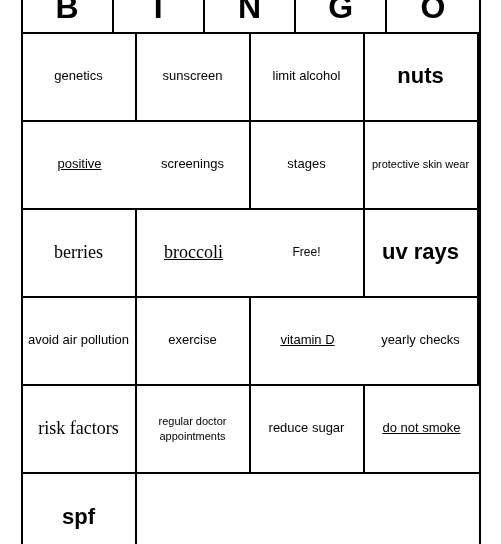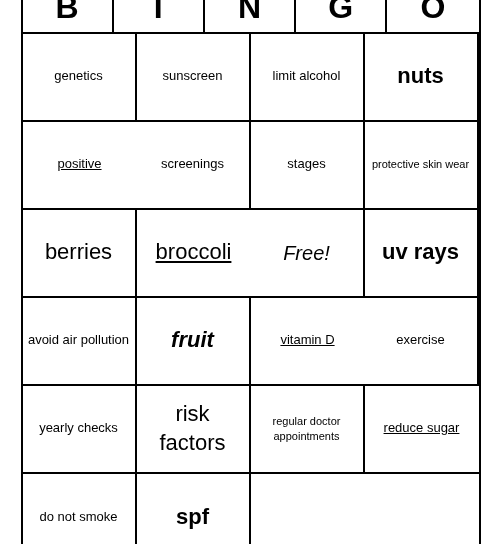--- a/index.html
+++ b/index.html
@@ -54,30 +54,30 @@
       text-decoration: underline;
     }
     .bingo-cell:nth-child(n+21) {
       border-bottom: none;
     }
     .bingo-cell.large-text {
       font-size: 22px;
       font-weight: bold;
     }
     .bingo-cell.medium-text {
-      font-size: 22px;
+      font-size: 18px;
+      font-family: Liberation Serif, serif;
     }
     .bingo-cell.bold-italic {
       font-size: 22px;
       font-weight: bold;
       font-style: italic;
     }
     .bingo-cell.free {
-      font-size: 20px;
-      font-style: italic;
+      font-size: 12px;
     }
     .bingo-cell.small-text {
       font-size: 11px;
     }
   </style>
 </head>
 <body>
 
 <div class="bingo-card">
   <div class="bingo-header">
@@ -94,23 +94,22 @@
       <div class="bingo-cell large-text">nuts</div>
       <div class="bingo-cell">positive</div>
       <div class="bingo-cell">screenings</div>
       <div class="bingo-cell">stages</div>
       <div class="bingo-cell small-text">protective skin wear</div>
       <div class="bingo-cell medium-text">berries</div>
       <div class="bingo-cell medium-text">broccoli</div>
       <div class="bingo-cell free">Free!</div>
       <div class="bingo-cell large-text">uv rays</div>
       <div class="bingo-cell">avoid air pollution</div>
-      <div class="bingo-cell bold-italic">fruit</div>
+      <div class="bingo-cell">exercise</div>
       <div class="bingo-cell">vitamin D</div>
-      <div class="bingo-cell">exercise</div>
       <div class="bingo-cell">yearly checks</div>
       <div class="bingo-cell medium-text">risk factors</div>
       <div class="bingo-cell small-text">regular doctor appointments</div>
       <div class="bingo-cell">reduce sugar</div>
       <div class="bingo-cell">do not smoke</div>
       <div class="bingo-cell large-text">spf</div>
     </div>
 </div>
 
 </body></html>

